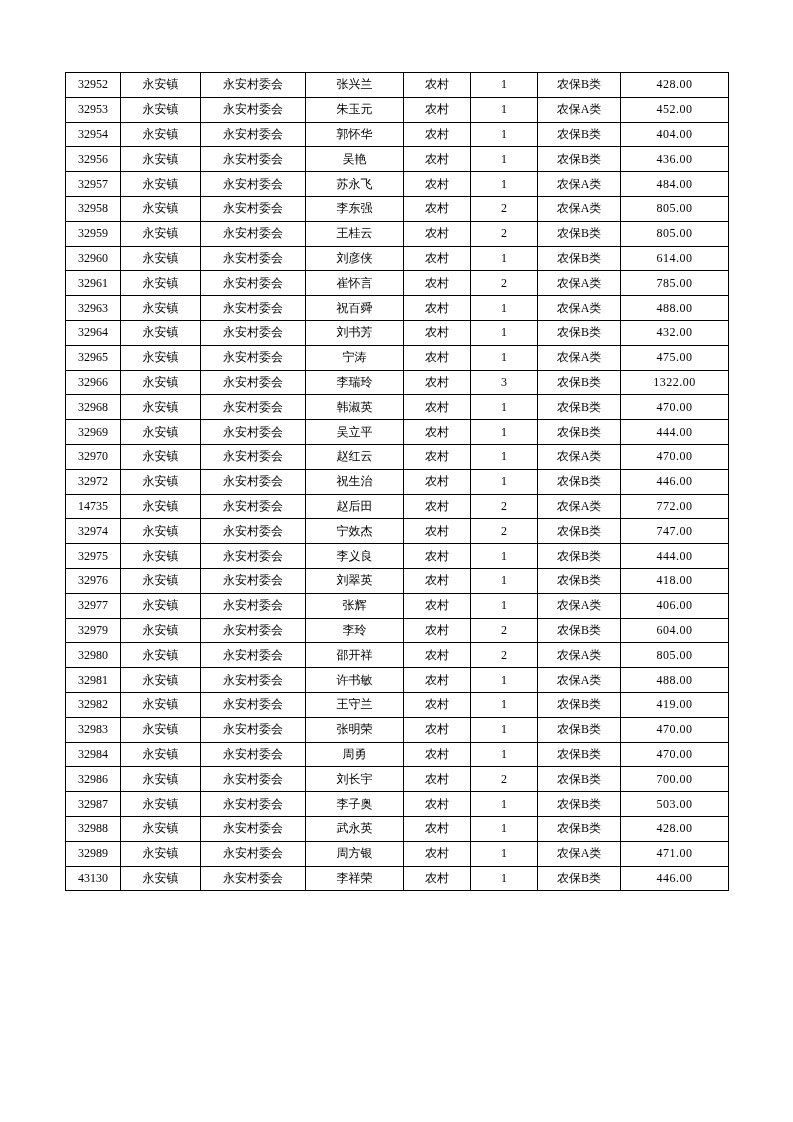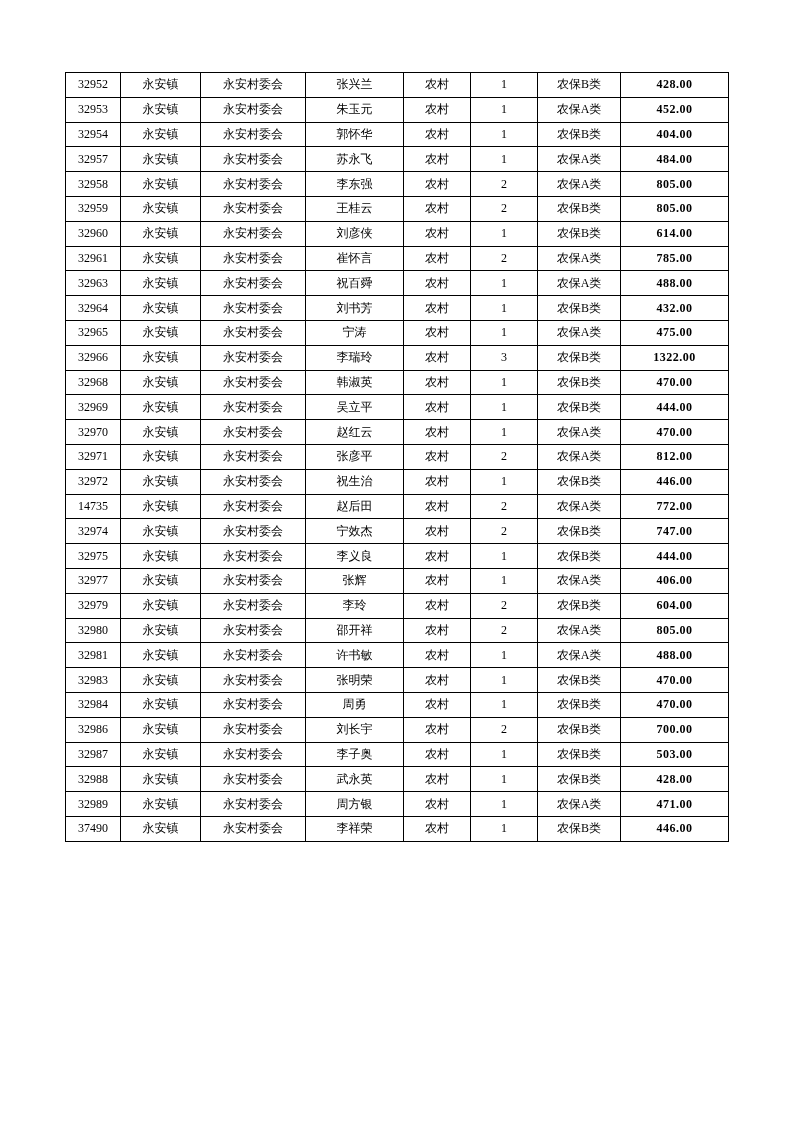--- a/index.html
+++ b/index.html
@@ -43,21 +43,20 @@
   col.c-town   { width: 80px;  }
   col.c-village{ width: 105px; }
   col.c-name   { width: 98px;  }
   col.c-type   { width: 67px;  }
   col.c-count  { width: 67px;  }
   col.c-ins    { width: 83px;  }
   col.c-amount { width: 108px; }
   td.cell-amount {
     text-align: center;
     letter-spacing: 0.5px;
-    font-weight: bold;
   }
   td.cell-id, td.cell-count, td.cell-amount {
     font-family: "Liberation Serif", "DejaVu Serif", serif;
   }
 </style>
 </head>
 <body>
 
 <div class="page">
   <div class="table-wrap">
@@ -97,20 +96,30 @@
             <td class="cell-id">32954</td>
             <td class="cell-town">永安镇</td>
             <td class="cell-village">永安村委会</td>
             <td class="cell-name">郭怀华</td>
             <td class="cell-type">农村</td>
             <td class="cell-count">1</td>
             <td class="cell-ins">农保B类</td>
             <td class="cell-amount">404.00</td>
           </tr>
           <tr>
+            <td class="cell-id">32956</td>
+            <td class="cell-town">永安镇</td>
+            <td class="cell-village">永安村委会</td>
+            <td class="cell-name">吴艳</td>
+            <td class="cell-type">农村</td>
+            <td class="cell-count">1</td>
+            <td class="cell-ins">农保B类</td>
+            <td class="cell-amount">436.00</td>
+          </tr>
+          <tr>
             <td class="cell-id">32957</td>
             <td class="cell-town">永安镇</td>
             <td class="cell-village">永安村委会</td>
             <td class="cell-name">苏永飞</td>
             <td class="cell-type">农村</td>
             <td class="cell-count">1</td>
             <td class="cell-ins">农保A类</td>
             <td class="cell-amount">484.00</td>
           </tr>
           <tr>
@@ -217,30 +226,20 @@
             <td class="cell-id">32970</td>
             <td class="cell-town">永安镇</td>
             <td class="cell-village">永安村委会</td>
             <td class="cell-name">赵红云</td>
             <td class="cell-type">农村</td>
             <td class="cell-count">1</td>
             <td class="cell-ins">农保A类</td>
             <td class="cell-amount">470.00</td>
           </tr>
           <tr>
-            <td class="cell-id">32971</td>
-            <td class="cell-town">永安镇</td>
-            <td class="cell-village">永安村委会</td>
-            <td class="cell-name">张彦平</td>
-            <td class="cell-type">农村</td>
-            <td class="cell-count">2</td>
-            <td class="cell-ins">农保A类</td>
-            <td class="cell-amount">812.00</td>
-          </tr>
-          <tr>
             <td class="cell-id">32972</td>
             <td class="cell-town">永安镇</td>
             <td class="cell-village">永安村委会</td>
             <td class="cell-name">祝生治</td>
             <td class="cell-type">农村</td>
             <td class="cell-count">1</td>
             <td class="cell-ins">农保B类</td>
             <td class="cell-amount">446.00</td>
           </tr>
           <tr>
@@ -267,20 +266,30 @@
             <td class="cell-id">32975</td>
             <td class="cell-town">永安镇</td>
             <td class="cell-village">永安村委会</td>
             <td class="cell-name">李义良</td>
             <td class="cell-type">农村</td>
             <td class="cell-count">1</td>
             <td class="cell-ins">农保B类</td>
             <td class="cell-amount">444.00</td>
           </tr>
           <tr>
+            <td class="cell-id">32976</td>
+            <td class="cell-town">永安镇</td>
+            <td class="cell-village">永安村委会</td>
+            <td class="cell-name">刘翠英</td>
+            <td class="cell-type">农村</td>
+            <td class="cell-count">1</td>
+            <td class="cell-ins">农保B类</td>
+            <td class="cell-amount">418.00</td>
+          </tr>
+          <tr>
             <td class="cell-id">32977</td>
             <td class="cell-town">永安镇</td>
             <td class="cell-village">永安村委会</td>
             <td class="cell-name">张辉</td>
             <td class="cell-type">农村</td>
             <td class="cell-count">1</td>
             <td class="cell-ins">农保A类</td>
             <td class="cell-amount">406.00</td>
           </tr>
           <tr>
@@ -307,20 +316,30 @@
             <td class="cell-id">32981</td>
             <td class="cell-town">永安镇</td>
             <td class="cell-village">永安村委会</td>
             <td class="cell-name">许书敏</td>
             <td class="cell-type">农村</td>
             <td class="cell-count">1</td>
             <td class="cell-ins">农保A类</td>
             <td class="cell-amount">488.00</td>
           </tr>
           <tr>
+            <td class="cell-id">32982</td>
+            <td class="cell-town">永安镇</td>
+            <td class="cell-village">永安村委会</td>
+            <td class="cell-name">王守兰</td>
+            <td class="cell-type">农村</td>
+            <td class="cell-count">1</td>
+            <td class="cell-ins">农保B类</td>
+            <td class="cell-amount">419.00</td>
+          </tr>
+          <tr>
             <td class="cell-id">32983</td>
             <td class="cell-town">永安镇</td>
             <td class="cell-village">永安村委会</td>
             <td class="cell-name">张明荣</td>
             <td class="cell-type">农村</td>
             <td class="cell-count">1</td>
             <td class="cell-ins">农保B类</td>
             <td class="cell-amount">470.00</td>
           </tr>
           <tr>
@@ -367,21 +386,21 @@
             <td class="cell-id">32989</td>
             <td class="cell-town">永安镇</td>
             <td class="cell-village">永安村委会</td>
             <td class="cell-name">周方银</td>
             <td class="cell-type">农村</td>
             <td class="cell-count">1</td>
             <td class="cell-ins">农保A类</td>
             <td class="cell-amount">471.00</td>
           </tr>
           <tr>
-            <td class="cell-id">37490</td>
+            <td class="cell-id">43130</td>
             <td class="cell-town">永安镇</td>
             <td class="cell-village">永安村委会</td>
             <td class="cell-name">李祥荣</td>
             <td class="cell-type">农村</td>
             <td class="cell-count">1</td>
             <td class="cell-ins">农保B类</td>
             <td class="cell-amount">446.00</td>
           </tr>
         </tbody>
     </table>

